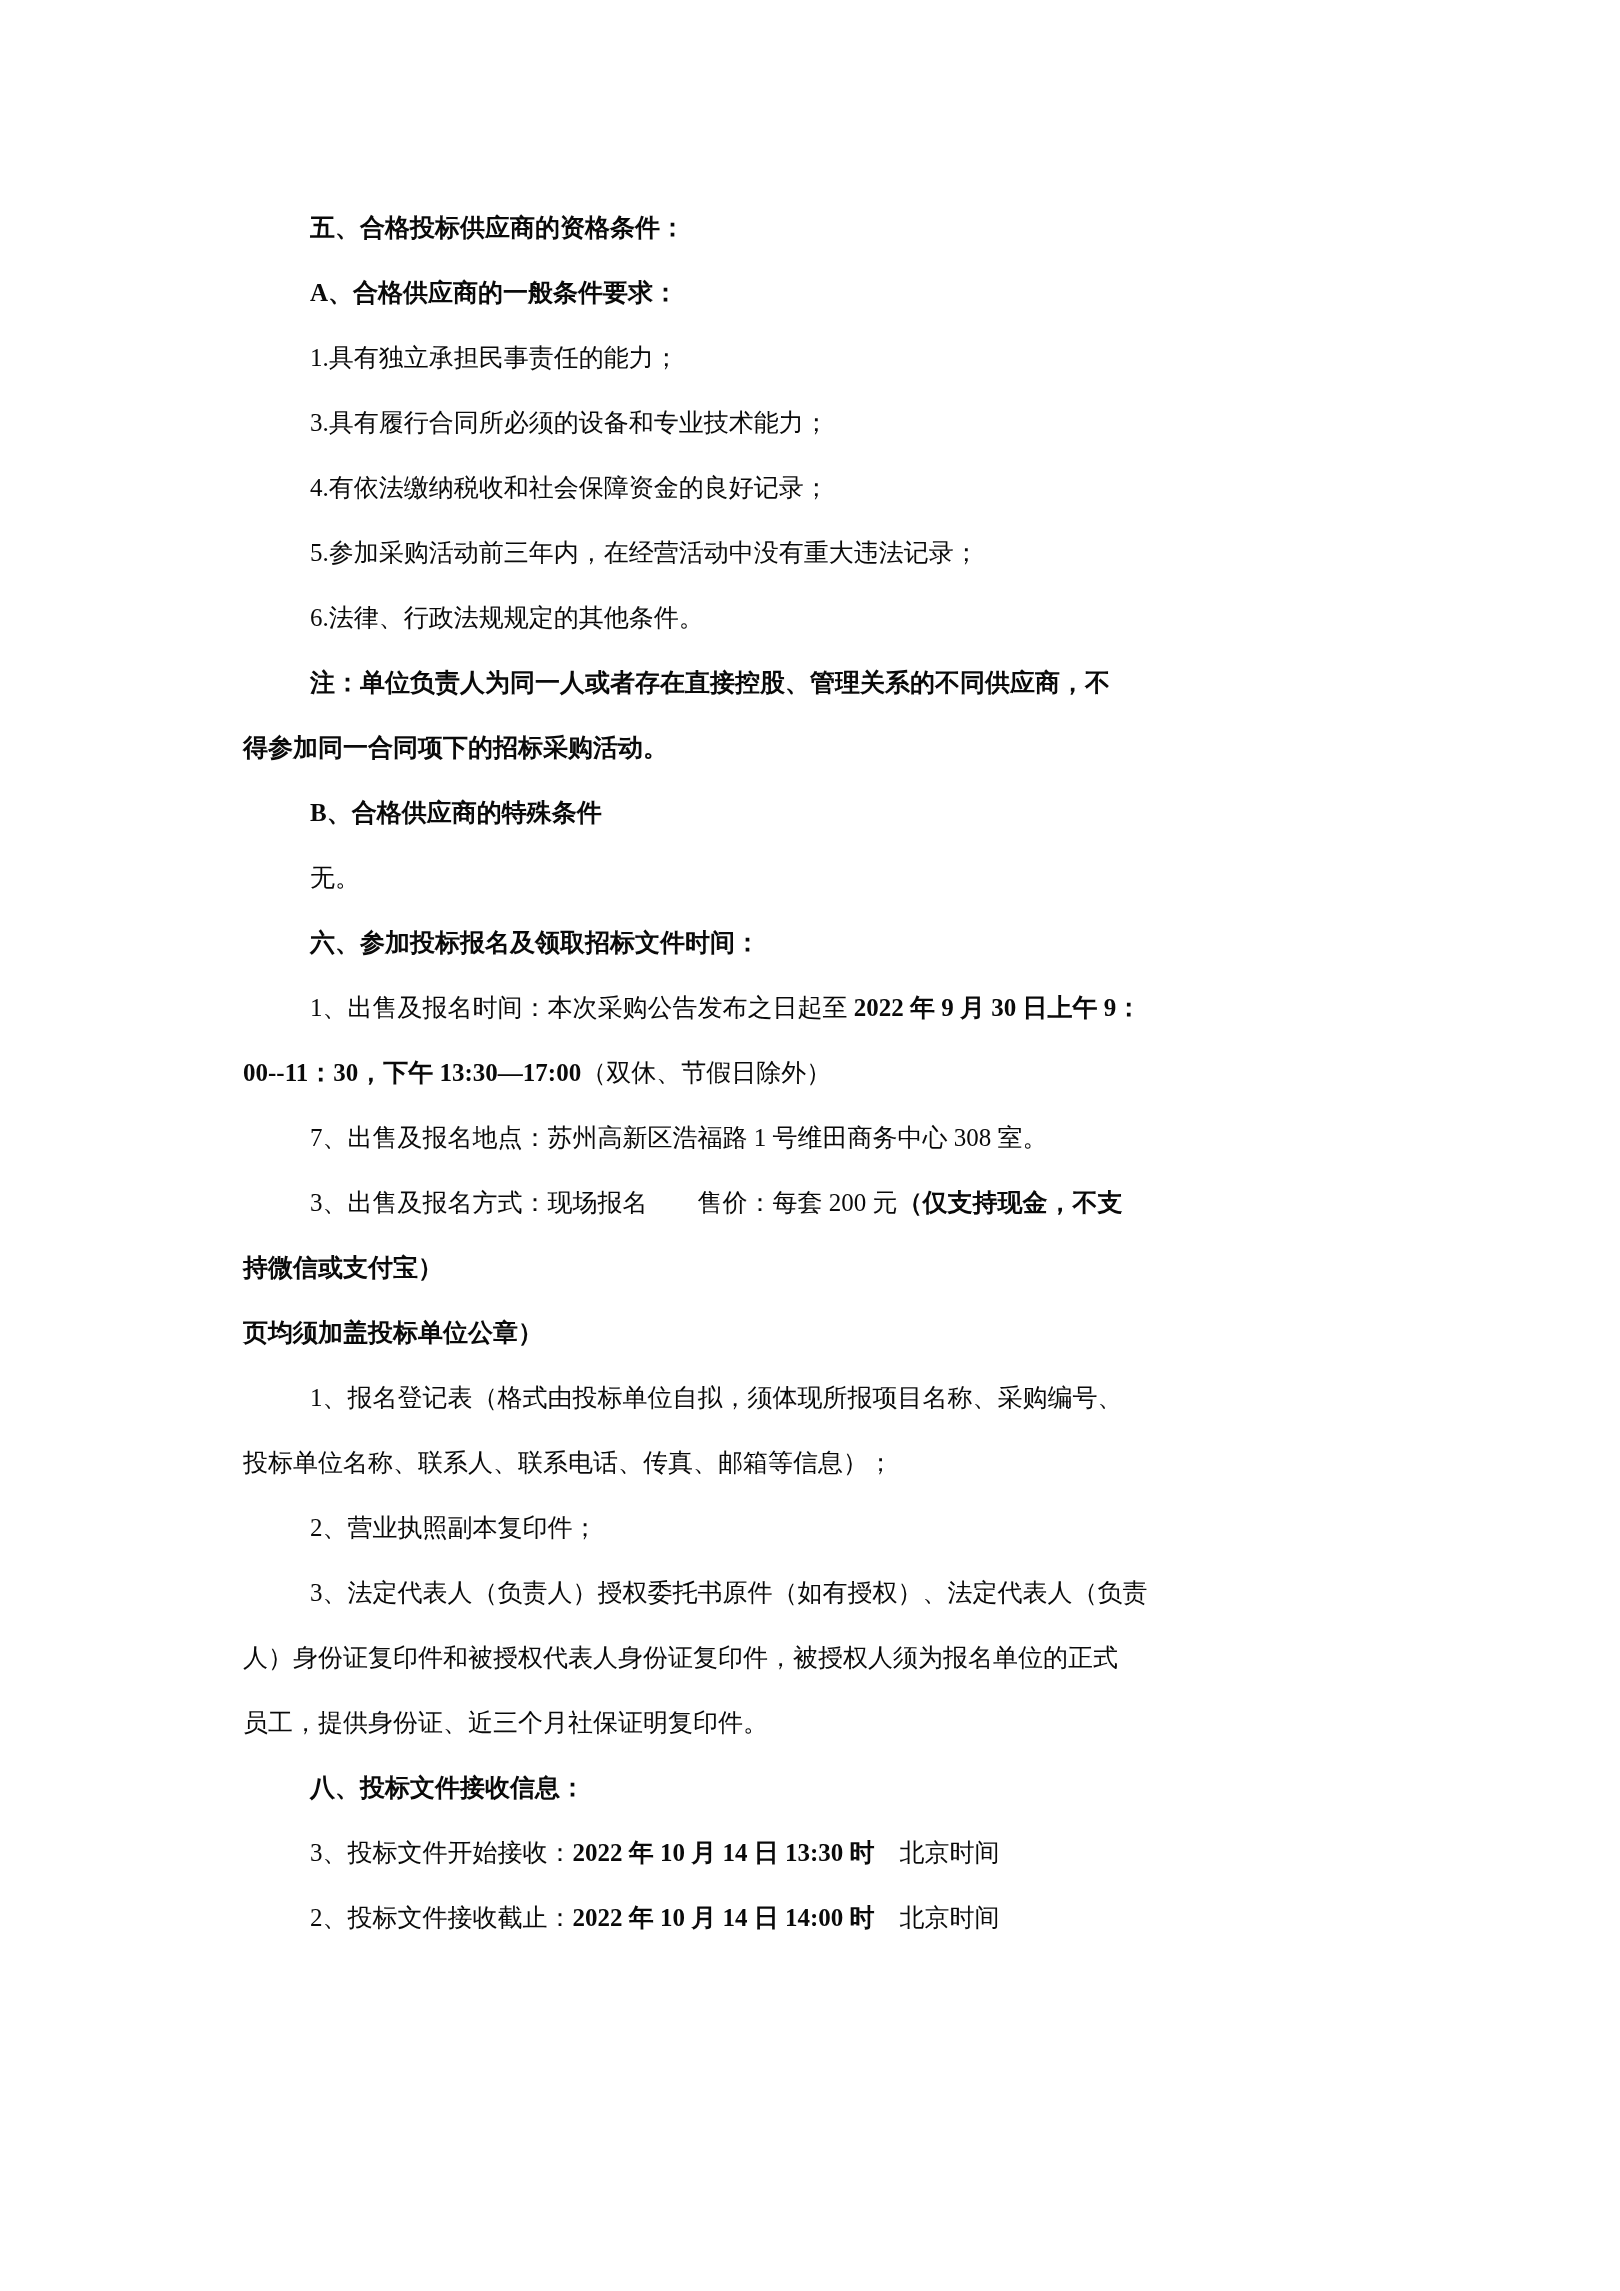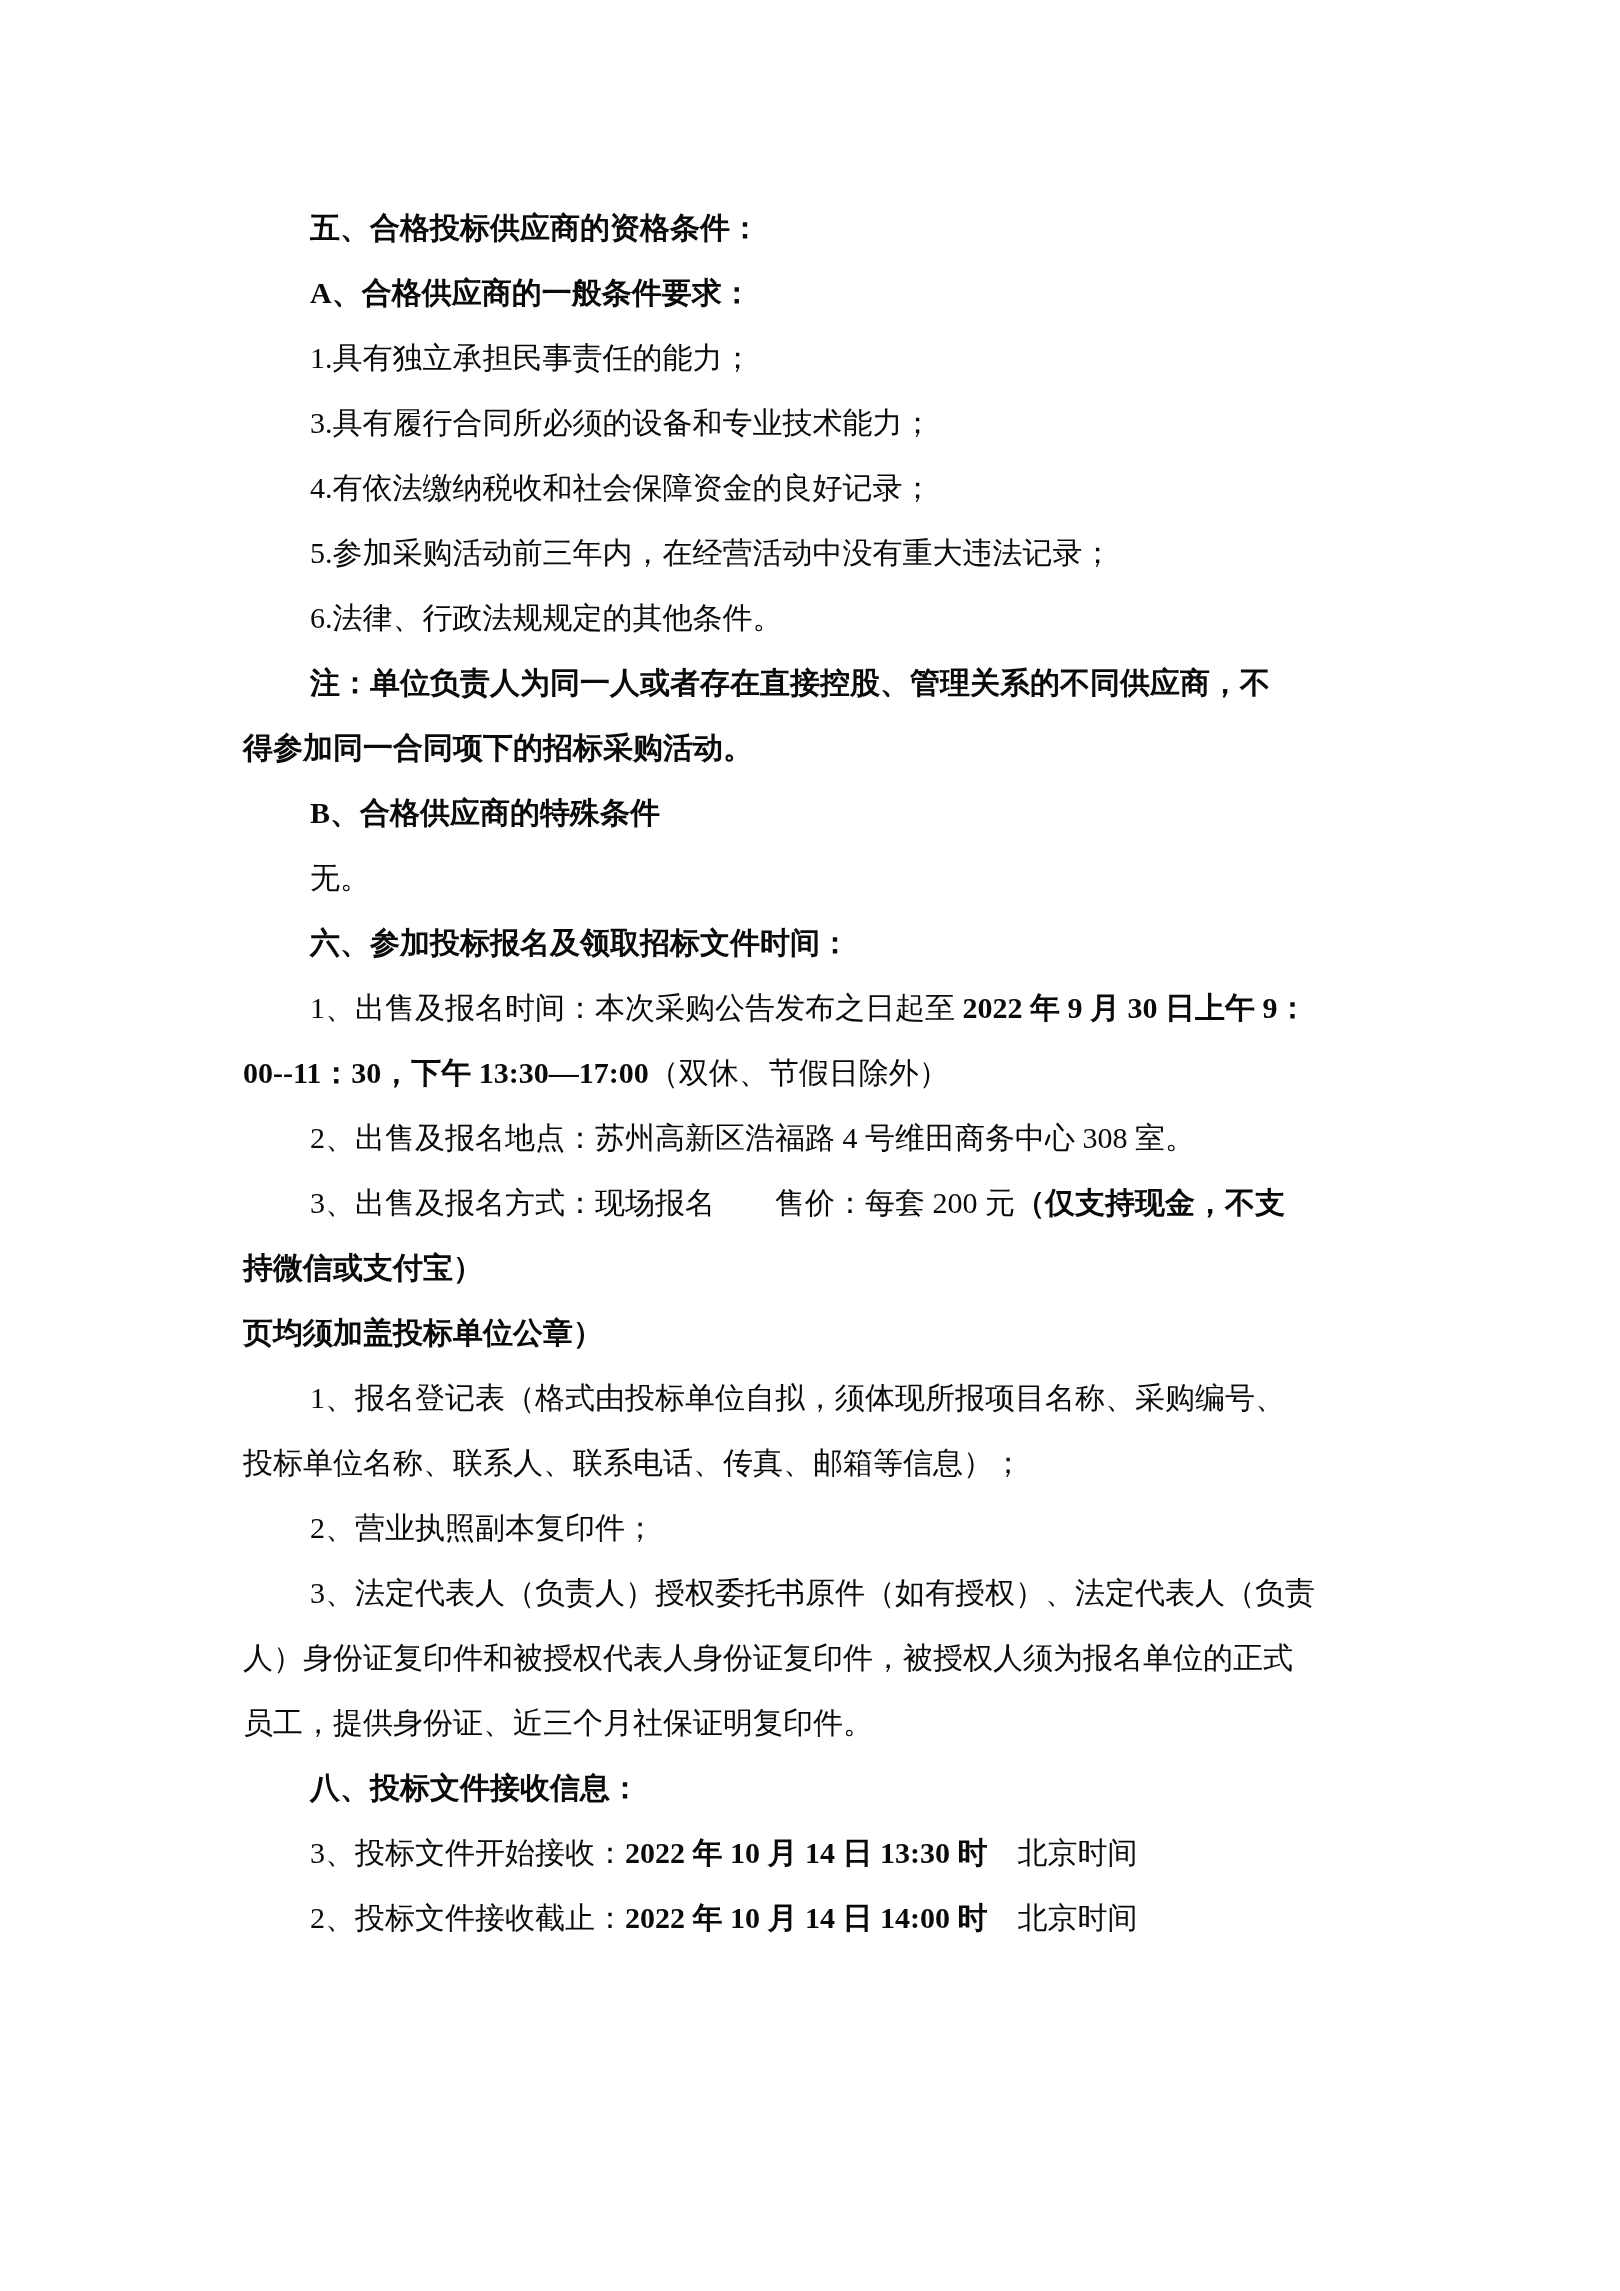--- a/index.html
+++ b/index.html
@@ -14,21 +14,21 @@
     background: #ffffff;
     overflow: hidden;
     font-family: "Liberation Serif", "DejaVu Serif", serif;
     color: #0a0a0a;
   }
   .doc-body {
     position: absolute;
     left: 243px;
     top: 195px;
     width: 1141px;
-    font-size: 30px;
+    font-size: 25px;
     line-height: 65px;
   }
   .para {
     margin: 0;
     padding: 0;
   }
   .line {
     height: 65px;
     white-space: nowrap;
   }
@@ -76,21 +76,21 @@
         <div class="line first"><span>无。</span></div>
       </div>
       <div class="para">
         <div class="line first"><span class="b">六、参加投标报名及领取招标文件时间：</span></div>
       </div>
       <div class="para">
         <div class="line first"><span>1、出售及报名时间：本次采购公告发布之日起至 </span><span class="b">2022 年 9 月 30 日上午 9：</span></div>
         <div class="line"><span class="b">00--11：30，下午 13:30—17:00</span><span>（双休、节假日除外）</span></div>
       </div>
       <div class="para">
-        <div class="line first"><span>2、出售及报名地点：苏州高新区浩福路 4 号维田商务中心 308 室。</span></div>
+        <div class="line first"><span>7、出售及报名地点：苏州高新区浩福路 1 号维田商务中心 308 室。</span></div>
       </div>
       <div class="para">
         <div class="line first"><span>3、出售及报名方式：现场报名　　售价：每套 200 元</span><span class="b">（仅支持现金，不支</span></div>
         <div class="line"><span class="b">持微信或支付宝）</span></div>
       </div>
       <div class="para">
         <div class="line"><span class="b">页均须加盖投标单位公章）</span></div>
       </div>
       <div class="para">
         <div class="line first"><span>1、报名登记表（格式由投标单位自拟，须体现所报项目名称、采购编号、</span></div>

